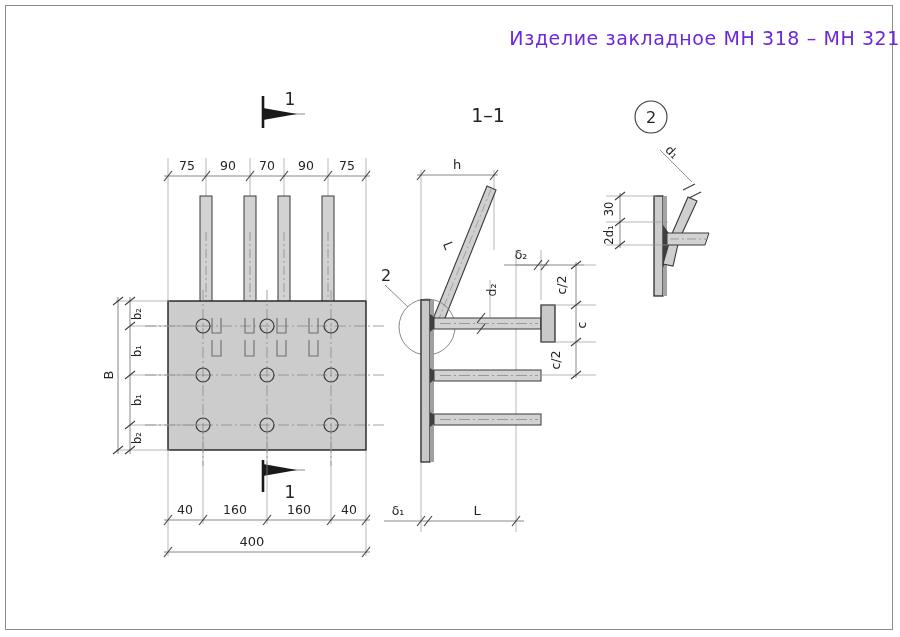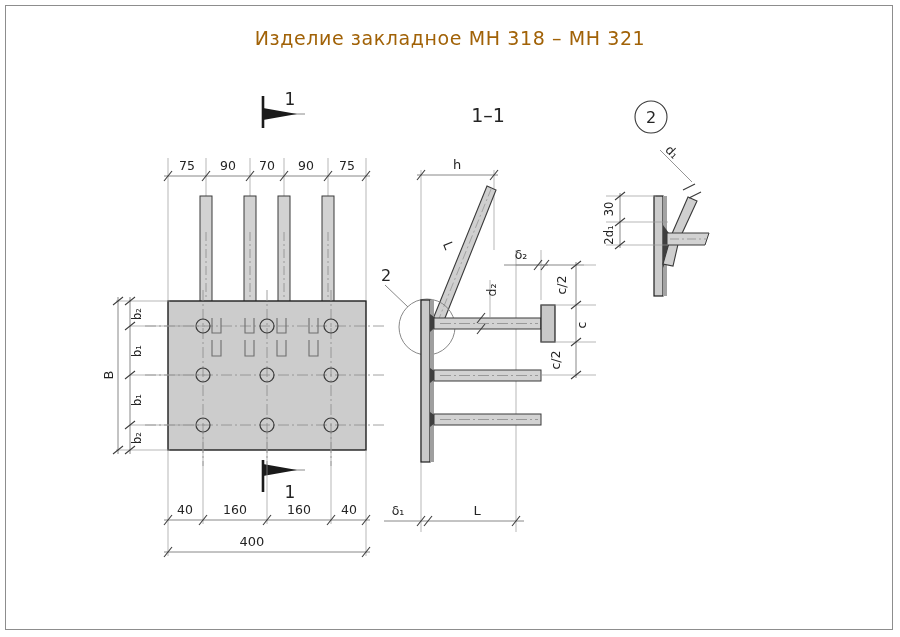--- a/index.html
+++ b/index.html
@@ -29,24 +29,24 @@
   #drawing-svg {
     position: absolute;
     left: 0;
     top: 0;
   }
   .ttl {
     position: absolute;
     left: 0;
     top: 27px;
     width: 900px;
-    text-align: center;
+    text-align: right;
     font-size: 19px;
     letter-spacing: 0.6px;
-    color: #a16207;
+    color: #6d28d9;
     font-family: "DejaVu Sans", sans-serif;
   }
   text {
     font-family: "DejaVu Sans", sans-serif;
     fill: #242424;
   }
 </style>
 </head>
 <body>
 

